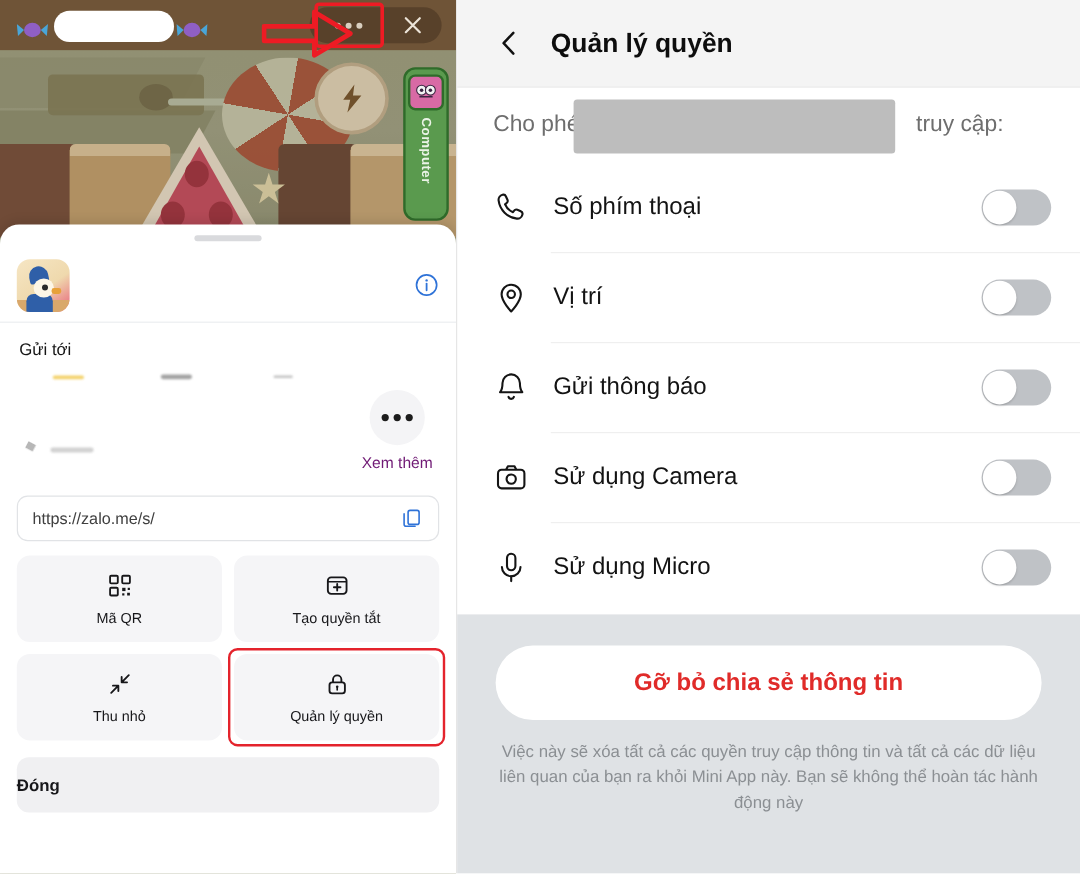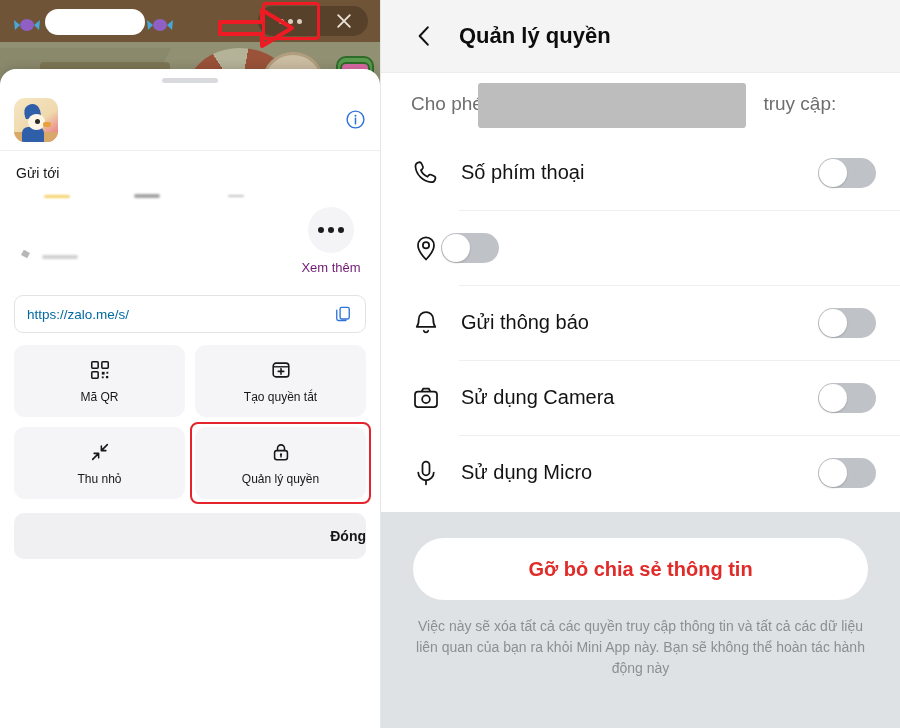--- a/index.html
+++ b/index.html
@@ -154,21 +154,21 @@
     display:flex;align-items:center;justify-content:center;
     font-size:13px; color:#3a2340; overflow:hidden;
   }
   .computer-label{
     margin-top:6px; writing-mode:vertical-rl;
     color:#eaf3e6; font-size:11px; font-weight:bold; letter-spacing:.4px;
   }
 
   
   .sheet{
-    position:absolute; left:0; bottom:0; width:380px; height:659px;
+    position:absolute; left:0; bottom:0; width:380px; height:541px;
     background:#ffffff; border-radius:16px 16px 0 0;
     box-shadow:0 -2px 10px rgba(0,0,0,.12);
   }
   .grabber{
     width:56px;height:5px;border-radius:3px;background:#d9dadd;
     margin:9px auto 0;
   }
   .app-row{
     position:relative; height:62px; margin-top:6px;
     display:flex; align-items:center; padding:0 14px;
@@ -232,42 +232,42 @@
     width:46px;height:46px;border-radius:50%;background:#f4f4f6;
     display:flex;align-items:center;justify-content:center;gap:4px;
   }
   .more-circle i{ width:6px;height:6px;border-radius:50%;background:#1c1c1c;}
   .more-label{ margin-top:7px; font-size:13px; color:#701a75; white-space:nowrap;}
   .url-row{
     margin:2px 14px 0; height:38px;
     border:1px solid #e1e3e6; border-radius:9px;
     display:flex; align-items:center; padding:0 12px;
   }
-  .url-text{ flex:1; font-size:13.5px; color:#0369a1; }
+  .url-text{ flex:1; font-size:13.5px; color:#404040; }
   .copy-icon{ width:20px;height:20px; color:#2f73d8; }
 
   .grid{
     display:grid; grid-template-columns:repeat(2,1fr);
     gap:10px; padding:12px 14px 0;
   }
   .tile{
     position:relative;
     height:72px; background:#f5f5f7; border-radius:11px;
     display:flex; flex-direction:column; align-items:center; justify-content:center;
     gap:9px;
   }
   .tile .ticon{ width:22px;height:22px; color:#17171a; }
   .tile .tlabel{ font-size:12px; color:#17171a; }
   .tile.selected::after{
     content:""; position:absolute; left:-5px; top:-5px; right:-5px; bottom:-5px;
     border:2.5px solid #e4232c; border-radius:8px; pointer-events:none;
   }
   .close-sheet{
     margin:14px 14px 0; height:46px; background:#f0f0f2; border-radius:10px;
-    display:flex; align-items:center; justify-content:flex-end;
+    display:flex; align-items:center; justify-content:flex-start;
     font-size:14px; font-weight:bold; color:#17171a;
   }
 
   
   #right-panel{
     position:relative; width:520px; height:728px; background:#ffffff;
     flex:0 0 520px; border-left:1px solid #e6e6e6;
   }
   .r-header{
     height:73px; background:#f4f4f4;
@@ -530,20 +530,21 @@
         </div>
       </div>
 
       <div class="perm-row">
         <div class="perm-icon">
           <svg viewBox="0 0 24 24" width="30" height="30">
             <path d="M12 21.2 C12 21.2 18.4 14.6 18.4 9.8 A6.4 6.4 0 0 0 5.6 9.8 C5.6 14.6 12 21.2 12 21.2 Z" fill="none" stroke="#151515" stroke-width="1.4" stroke-linejoin="round"></path>
             <circle cx="12" cy="9.8" r="2.5" fill="none" stroke="#151515" stroke-width="1.4"></circle>
           </svg>
         </div>
+        <div class="perm-label">Vị trí</div>
         <div class="toggle">
           <div class="knob"></div>
         </div>
       </div>
 
       <div class="perm-row">
         <div class="perm-icon">
           <svg viewBox="0 0 24 24" width="30" height="30">
             <path d="M12 3.2 a5.8 5.8 0 0 0 -5.8 5.8 c0 4.2 -1.6 6.1 -1.6 6.1 h14.8 s-1.6 -1.9 -1.6 -6.1 A5.8 5.8 0 0 0 12 3.2 Z" fill="none" stroke="#151515" stroke-width="1.4" stroke-linejoin="round"></path>
             <path d="M10.2 18.2 a1.9 1.9 0 0 0 3.6 0" fill="none" stroke="#151515" stroke-width="1.4" stroke-linecap="round"></path>

